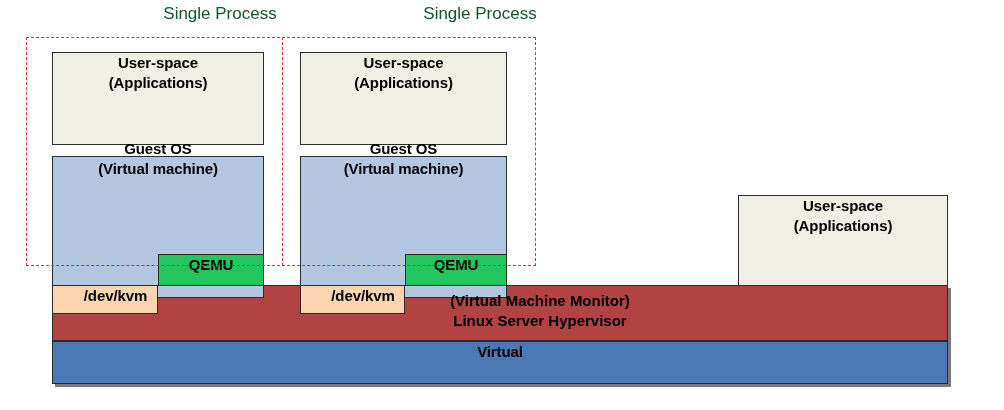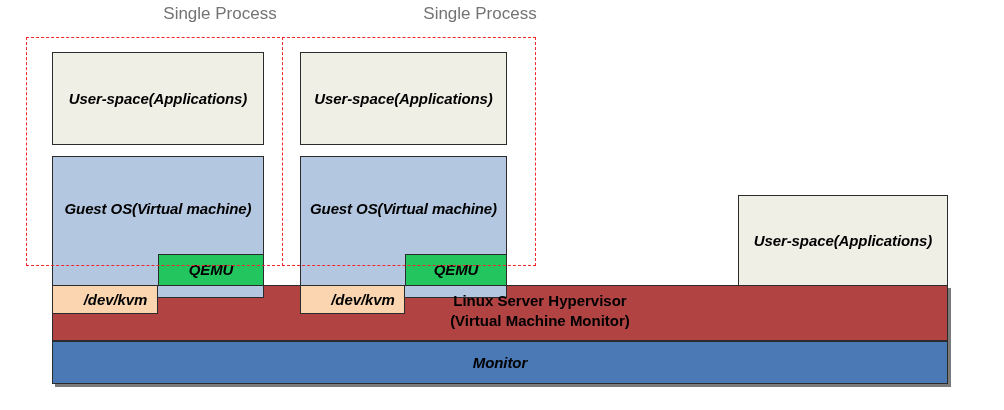--- a/index.html
+++ b/index.html
@@ -15,42 +15,41 @@
     width: 1004px;
     height: 410px;
     background: #ffffff;
     overflow: hidden;
   }
   .abs { position: absolute; box-sizing: border-box; }
 
   .blk {
     border: 1.5px solid #2b2b2b;
     display: flex;
-    flex-direction: row;
+    flex-direction: column;
     align-items: center;
-    justify-content: center;
+    justify-content: flex-start;
     text-align: center;
     font-weight: bold;
     color: #000000;
     line-height: 1.32;
     letter-spacing: -0.1px;
-    font-style: italic;
   }
 
   .userspace { background: #f0efe6; }
   .guestos   { background: #b4c7e0; margin-top: 12px; }
   .qemu      { background: #22c55e; }
   .kvm       { background: #fad5b0; padding-left: 21px; }
   .hyper     { background: #b14343; }
   .hardware  { background: #4a79b5; }
 
   .proc-label {
     font-size: 17px;
     font-weight: normal;
-    color: #737373;
+    color: #14532d;
     text-align: center;
     white-space: nowrap;
   }
 
   .dashed-group {
     border: 1.6px dashed #f2282d;
     background: transparent;
     pointer-events: none;
   }
   .dashed-divider {
@@ -120,24 +119,24 @@
   </div>
 
   <div class="abs blk userspace" style="left:738px; top:195px; width:210px; height:91px; font-size:15px; z-index:10;">
     <span>User-space</span>
     <span>(Applications)</span>
   </div>
 
   <div class="abs blk hyper" style="left:52px; top:285px; width:896px; height:56px; z-index:5;"></div>
 
   <div class="band-label" style="left:415px; top:291px; width:250px; font-size:15px; z-index:25;">
+    <div>(Virtual Machine Monitor)</div>
     <div>Linux Server Hypervisor</div>
-    <div>(Virtual Machine Monitor)</div>
   </div>
 
   <div class="abs blk hardware" style="left:52px; top:341px; width:896px; height:43px; font-size:15px; z-index:5;">
-    <span>Monitor</span>
+    <span>Virtual</span>
   </div>
 
   <div class="shadow-edge" style="left:55px; top:384px; width:896px; height:3px; z-index:4;"></div>
   <div class="shadow-edge" style="left:948px; top:288px; width:3px; height:96px; z-index:4;"></div>
 
 </div>
 
 </body></html>

